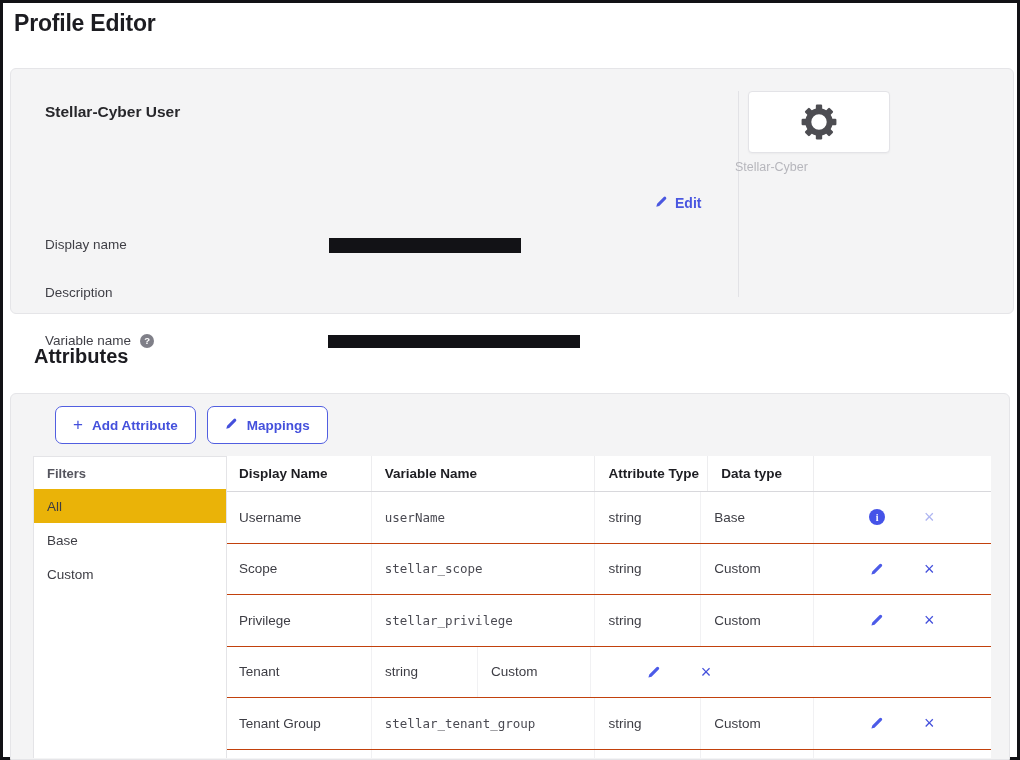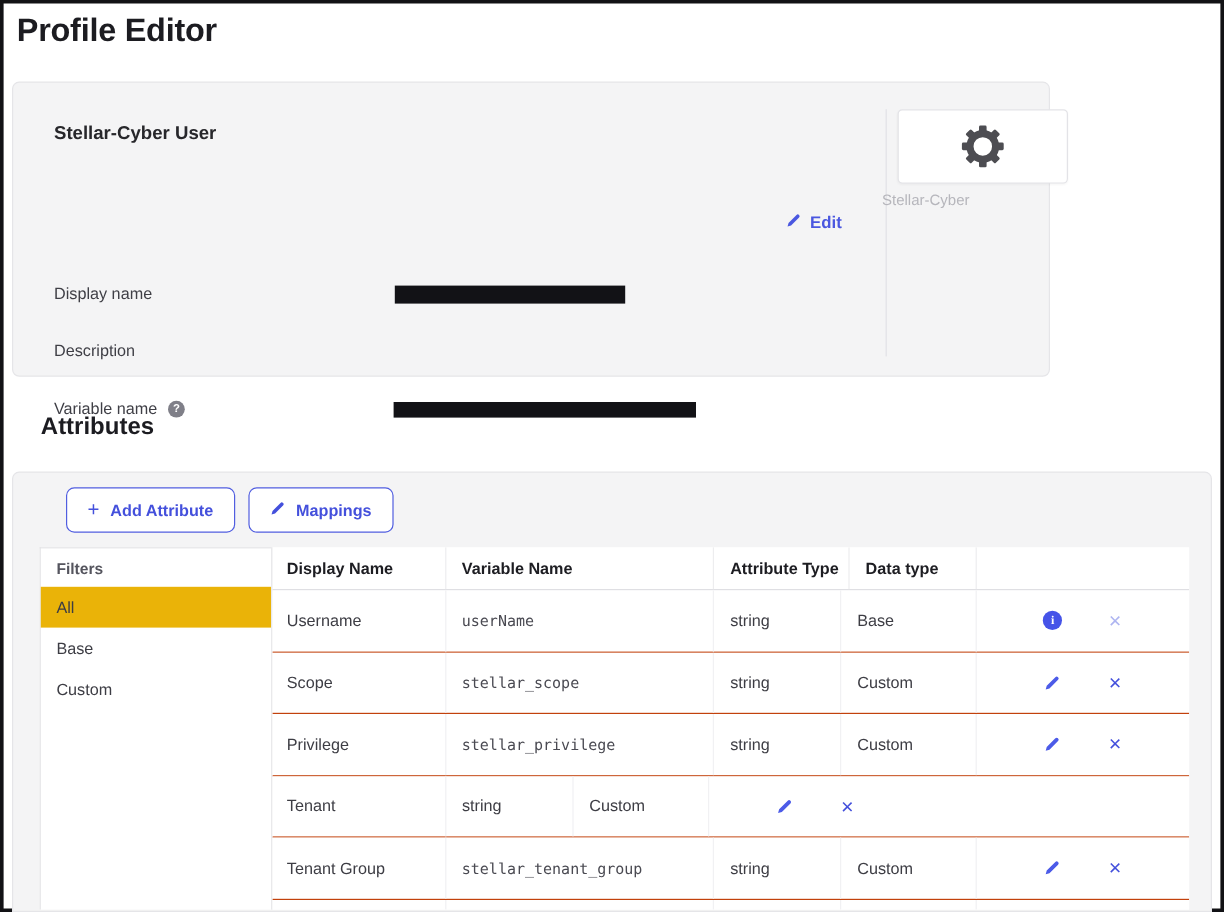--- a/index.html
+++ b/index.html
@@ -3,33 +3,33 @@
 <meta charset="utf-8">
 <style>
   html,body{margin:0;padding:0;background:#fff;}
   #app{
     position:relative;width:1020px;height:760px;background:#fff;overflow:hidden;
     font-family:"Liberation Sans", sans-serif;color:#3d3d44;
     box-shadow: inset 0 0 0 3px #121215;
   }
   
   .page-title{
-    position:absolute;left:14px;top:10px;font-size:27px;font-weight:600;color:#1c1c21;
+    position:absolute;left:14px;top:10px;font-size:23px;font-weight:600;color:#1c1c21;
     letter-spacing:-0.2px;
   }
   
   .profile-card{
-    position:absolute;left:10px;top:68px;width:865px;height:246px;
+    position:absolute;left:10px;top:68px;width:1004px;height:246px;
     background:#f4f4f5;border:1px solid #e5e5e8;border-radius:6px;box-sizing:border-box;
   }
   .profile-card h2{
     position:absolute;left:34px;top:34px;margin:0;font-size:15.5px;font-weight:700;color:#27272b;
   }
   .edit-link{
-    position:absolute;left:644px;top:108px;display:flex;align-items:center;gap:7px;
+    position:absolute;left:644px;top:126px;display:flex;align-items:center;gap:7px;
     color:#4a57e0;font-size:14px;font-weight:600;cursor:pointer;
   }
   .field-label{position:absolute;left:34px;font-size:13.5px;color:#3f3f46;display:flex;align-items:center;gap:9px;}
   .fl-0{top:168px;} .fl-1{top:216px;} .fl-2{top:264px;}
   .help-dot{
     width:14px;height:14px;border-radius:50%;background:#7f7f88;color:#fff;
     font-size:9.5px;font-weight:700;display:inline-flex;align-items:center;justify-content:center;
   }
   .redacted{position:absolute;background:#121216;}
   .red-0{left:318px;top:169px;width:192px;height:15px;}

